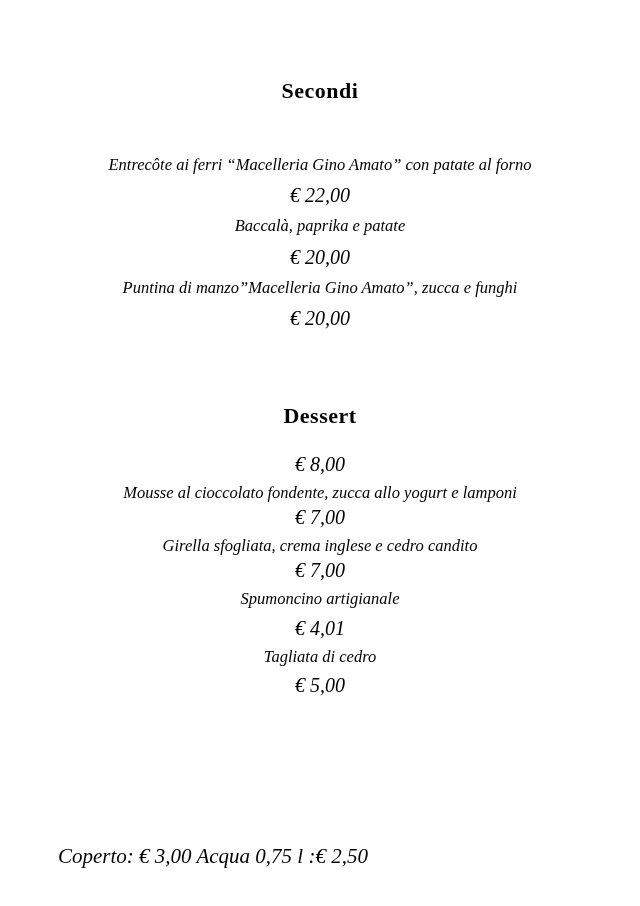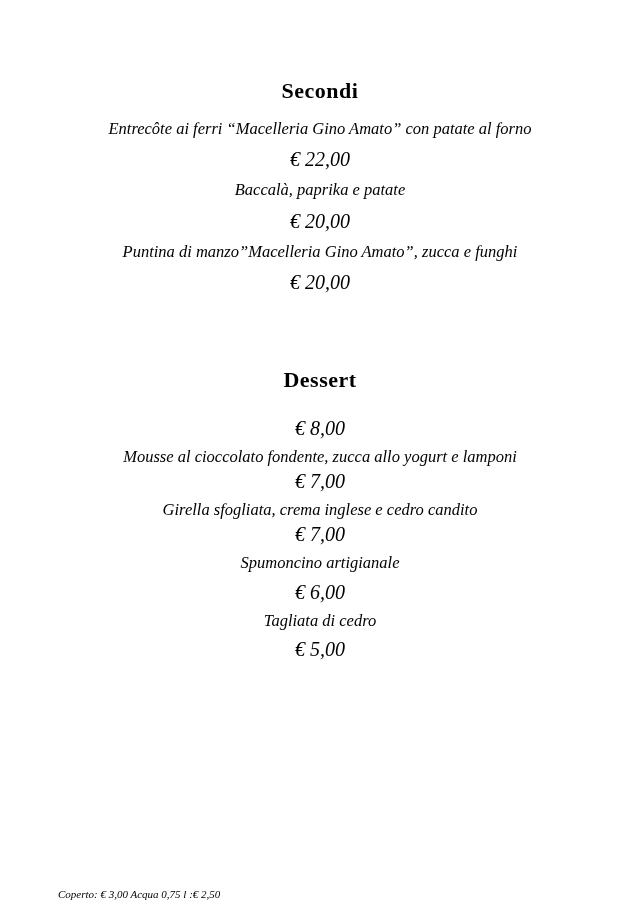--- a/index.html
+++ b/index.html
@@ -45,21 +45,21 @@
     font-style: italic;
     font-size: 16.5px;
     line-height: 1.35;
   }
   .price {
     font-style: italic;
     font-size: 20px;
     line-height: 1.35;
   }
   .secondi-list {
-    margin-top: 14px;
+    margin-top: 50px;
   }
   .secondi-list .menu-entry {
     margin-bottom: 6px;
   }
   .secondi-list .price {
     margin-top: 6px;
   }
   .dessert-list {
     margin-top: 22px;
   }
@@ -68,23 +68,23 @@
   }
   .dessert-list .price {
     margin-top: 4px;
   }
   .dessert-list .tight .price {
     margin-top: 0px;
   }
   .footer-note {
     position: absolute;
     left: 58px;
-    top: 810px;
+    top: 766px;
     font-style: italic;
-    font-size: 11px;
+    font-size: 21px;
   }
 </style>
 </head>
 <body>
 
 <div class="page">
 
   <div class="section-title secondi-title">Secondi</div>
 
   <ul class="menu-list secondi-list">
@@ -111,21 +111,21 @@
     <li class="menu-entry tight">
       <div class="dish">Mousse al cioccolato fondente, zucca allo yogurt e lamponi</div>
       <div class="price">€ 7,00</div>
     </li>
     <li class="menu-entry tight">
       <div class="dish">Girella sfogliata, crema inglese e cedro candito</div>
       <div class="price">€ 7,00</div>
     </li>
     <li class="menu-entry">
       <div class="dish">Spumoncino artigianale</div>
-      <div class="price">€ 6,00</div>
+      <div class="price">€ 4,01</div>
     </li>
     <li class="menu-entry">
       <div class="dish">Tagliata di cedro</div>
       <div class="price">€ 5,00</div>
     </li>
   </ul>
 
   <div class="footer-note">Coperto: € 3,00  Acqua 0,75 l :€ 2,50</div>
 
 </div>

